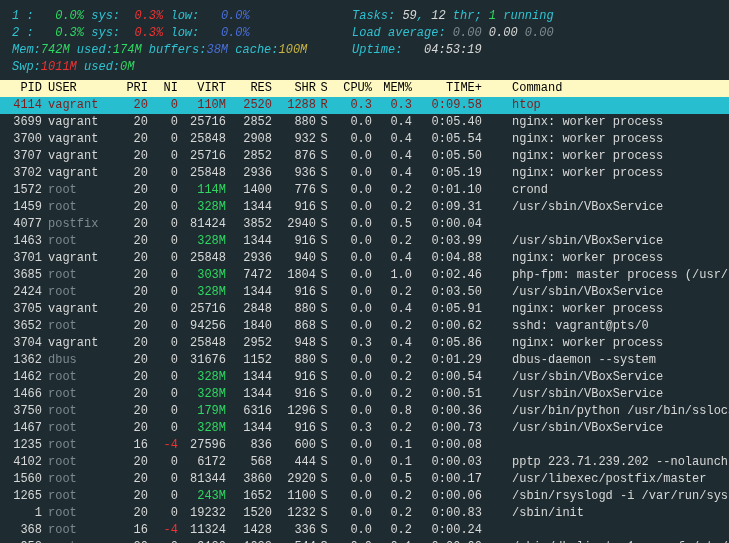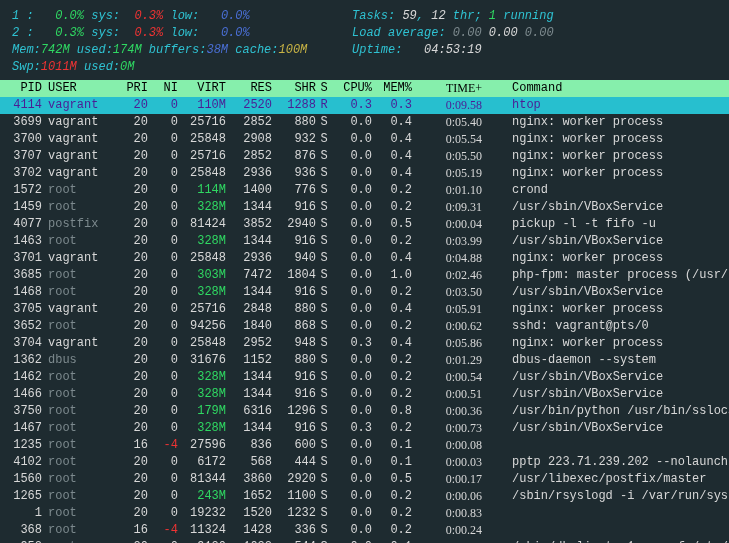--- a/index.html
+++ b/index.html
@@ -17,23 +17,23 @@
   .summary-row { display: flex; }
   .left-col { width: 340px; }
   .right-col { flex: 1; }
   .c-cyan   { color: #2fc2d2; }
   .c-white  { color: #d8d8d8; }
   .c-green  { color: #2fd862; }
   .c-red    { color: #e33; }
   .c-blue   { color: #4a6fd6; }
   .c-yellow { color: #c9b445; }
   .c-grey   { color: #7d8a8e; }
-  .c-black  { color: #4c1d95; }
+  .c-black  { color: #7f1d1d; }
   .header-row {
-    background: #86efac;
+    background: #fef9c3;
     color: #000;
     display: flex;
     padding: 0 0 0 4px;
     height: 17px;
   }
   .proc-row {
     display: flex;
     padding: 0 0 0 4px;
     height: 17px;
     background: #1e2b30;
@@ -46,21 +46,21 @@
   .w-pid   { width: 40px; text-align: right; padding-right: 2px;}
   .w-user  { width: 70px; padding-left: 4px;}
   .w-pri   { width: 34px; text-align: right; }
   .w-ni    { width: 30px; text-align: right; }
   .w-virt  { width: 48px; text-align: right; }
   .w-res   { width: 46px; text-align: right; }
   .w-shr   { width: 44px; text-align: right; }
   .w-s     { width: 16px; text-align: center; }
   .w-cpu   { width: 40px; text-align: right; }
   .w-mem   { width: 40px; text-align: right; }
-  .w-time  { width: 70px; text-align: right; font-family: Liberation Serif, serif; }
+  .w-time  { width: 70px; text-align: right; }
   .w-cmd   { flex: 1; padding-left: 6px; overflow: hidden; margin-left: 24px;}
 </style>
 </head>
 <body>
 
 <div class="wrap">
 
   <div class="summary">
     <div class="summary-row">
       <div class="left-col">
@@ -237,21 +237,20 @@
         <span class="cell w-user c-grey">postfix</span>
         <span class="cell w-pri c-white">20</span>
         <span class="cell w-ni c-white">0</span>
         <span class="cell w-virt c-white">81424</span>
         <span class="cell w-res c-white">3852</span>
         <span class="cell w-shr c-white">2940</span>
         <span class="cell w-s c-white">S</span>
         <span class="cell w-cpu c-white">0.0</span>
         <span class="cell w-mem c-white">0.5</span>
         <span class="cell w-time c-white">0:00.04</span>
-        <span class="cell w-cmd c-white">pickup -l -t fifo -u</span>
       </div>
       <div class="proc-row">
         <span class="cell w-pid c-white">1463</span>
         <span class="cell w-user c-grey">root</span>
         <span class="cell w-pri c-white">20</span>
         <span class="cell w-ni c-white">0</span>
         <span class="cell w-virt c-green">328M</span>
         <span class="cell w-res c-white">1344</span>
         <span class="cell w-shr c-white">916</span>
         <span class="cell w-s c-white">S</span>
@@ -282,21 +281,21 @@
         <span class="cell w-virt c-green">303M</span>
         <span class="cell w-res c-white">7472</span>
         <span class="cell w-shr c-white">1804</span>
         <span class="cell w-s c-white">S</span>
         <span class="cell w-cpu c-white">0.0</span>
         <span class="cell w-mem c-white">1.0</span>
         <span class="cell w-time c-white">0:02.46</span>
         <span class="cell w-cmd c-white">php-fpm: master process (/usr/local/php</span>
       </div>
       <div class="proc-row">
-        <span class="cell w-pid c-white">1468</span>
+        <span class="cell w-pid c-white">2424</span>
         <span class="cell w-user c-grey">root</span>
         <span class="cell w-pri c-white">20</span>
         <span class="cell w-ni c-white">0</span>
         <span class="cell w-virt c-green">328M</span>
         <span class="cell w-res c-white">1344</span>
         <span class="cell w-shr c-white">916</span>
         <span class="cell w-s c-white">S</span>
         <span class="cell w-cpu c-white">0.0</span>
         <span class="cell w-mem c-white">0.2</span>
         <span class="cell w-time c-white">0:03.50</span>
@@ -474,20 +473,21 @@
         <span class="cell w-user c-grey">root</span>
         <span class="cell w-pri c-white">20</span>
         <span class="cell w-ni c-white">0</span>
         <span class="cell w-virt c-white">19232</span>
         <span class="cell w-res c-white">1520</span>
         <span class="cell w-shr c-white">1232</span>
         <span class="cell w-s c-white">S</span>
         <span class="cell w-cpu c-white">0.0</span>
         <span class="cell w-mem c-white">0.2</span>
         <span class="cell w-time c-white">0:00.83</span>
+        <span class="cell w-cmd c-white">/sbin/init</span>
       </div>
       <div class="proc-row">
         <span class="cell w-pid c-white">368</span>
         <span class="cell w-user c-grey">root</span>
         <span class="cell w-pri c-white">16</span>
         <span class="cell w-ni c-red">-4</span>
         <span class="cell w-virt c-white">11324</span>
         <span class="cell w-res c-white">1428</span>
         <span class="cell w-shr c-white">336</span>
         <span class="cell w-s c-white">S</span>

